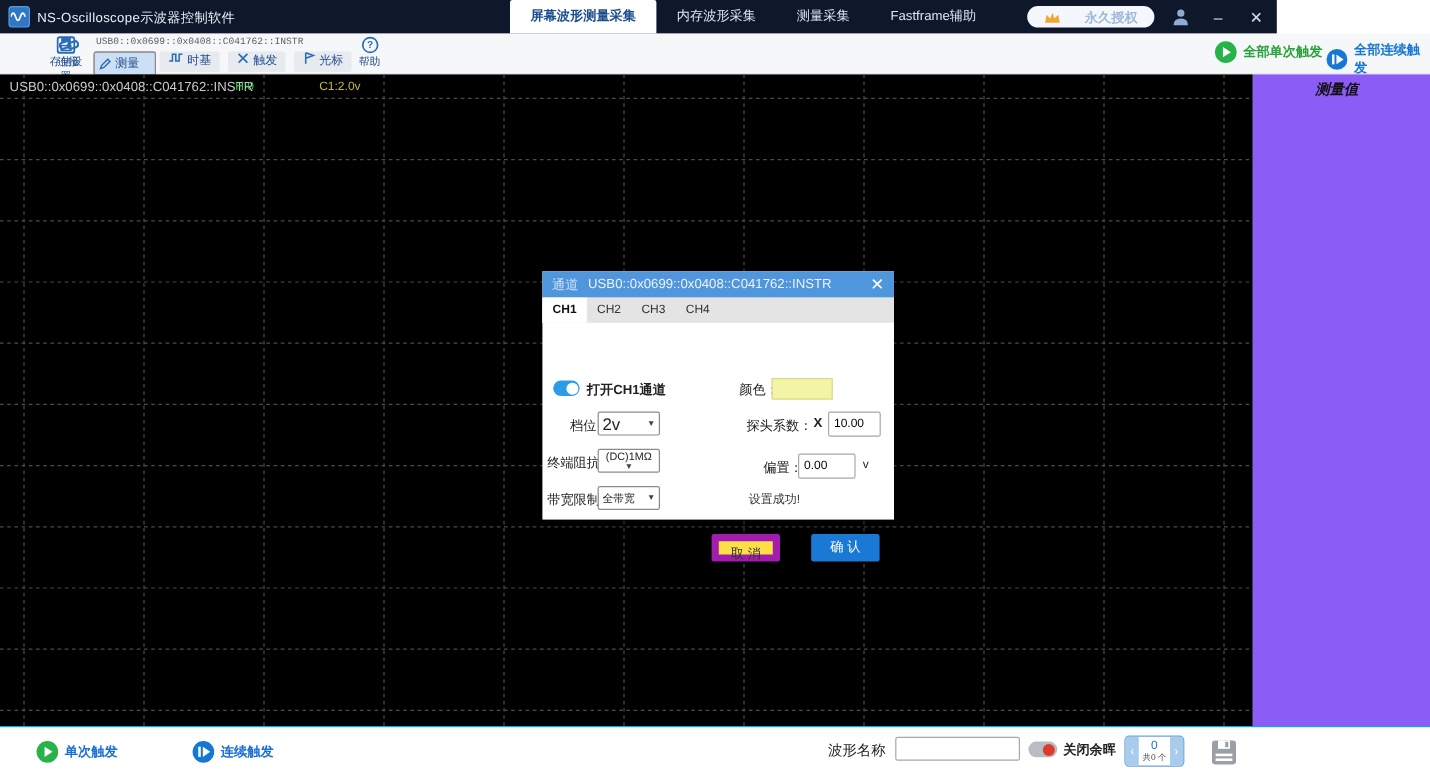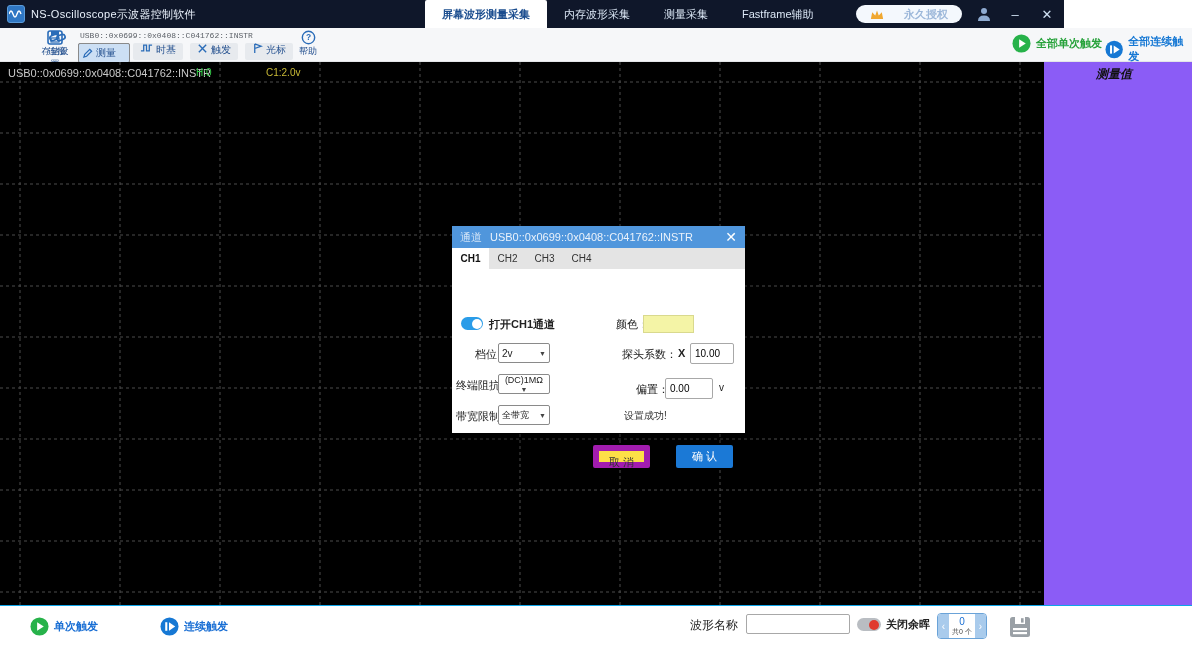--- a/index.html
+++ b/index.html
@@ -303,21 +303,21 @@
     <div class="ch-toggle">
         <div class="knob"></div>
       </div>
     <div class="fld-label" style="left:37px; top:48px; font-weight:bold;">打开CH1通道</div>
 
     <div class="fld-label" style="left:164px; top:48px;">颜色：</div>
     <div class="color-swatch"></div>
 
     <div class="fld-label" style="left:23px; top:78px;">档位</div>
     <div class="sel" style="left:46px; top:74px;">
-      <span class="val" style="font-size:10px;">2v</span>
+      <span class="val" style="font-size:14px;">2v</span>
       <span class="caret">▼</span>
     </div>
 
     <div class="fld-label" style="left:170px; top:78px;">探头系数：</div>
     <div class="fld-label" style="left:226px; top:78px; font-weight:bold;">X</div>
     <input class="dlg-input" style="left: 238px; top: 74px; width: 44px;" type="text" value="10.00">
 
     <div class="fld-label" style="left:4px; top:109px;">终端阻抗：</div>
     <div class="sel" style="left:46px; top:105px;flex-direction:column;">
       <span class="val">(DC)1MΩ</span>

